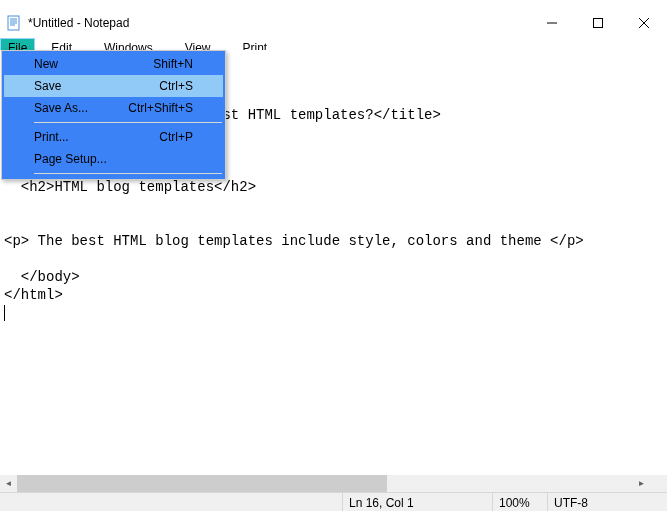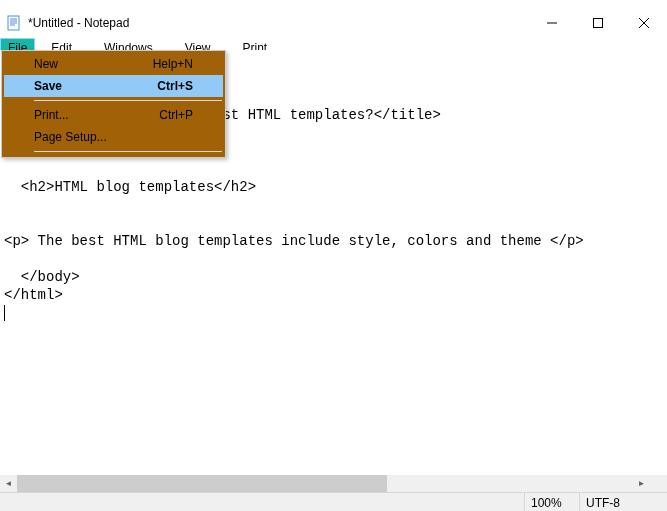--- a/index.html
+++ b/index.html
@@ -75,37 +75,36 @@
     width: 1px;
     height: 16px;
     background: #000;
     vertical-align: text-bottom;
   }
   .dropdown {
     position: absolute;
     top: 50px;
     left: 1px;
     width: 225px;
-    background: #a16207;
+    background: #3b82f6;
     border: 1px solid #cccccc;
     box-shadow: 2px 2px 4px rgba(0,0,0,0.25);
     padding: 2px;
     z-index: 10;
   }
   .dropdown-item {
     height: 22px;
     display: flex;
     align-items: center;
     padding: 0 30px 0 30px;
     font-size: 12px;
     position: relative;
   }
   .dropdown-item.highlight {
     background: #91c9f7;
-    font-weight: bold;
   }
   .dropdown-item .shortcut {
     margin-left: auto;
     padding-left: 20px;
   }
   .dropdown-sep {
     height: 1px;
     background: #d7d7d7;
     margin: 3px 1px 3px 30px;
   }
@@ -202,25 +201,29 @@
 
 &lt;p&gt; The best HTML blog templates include style, colors and theme &lt;/p&gt;
 
   &lt;/body&gt;
 &lt;/html&gt;
 <span class="caret"></span></div>
 
 <div class="dropdown" id="dropdown">
     <div class="dropdown-item">
       <span>New</span>
-      <span class="shortcut">Help+N</span>
+      <span class="shortcut">Shift+N</span>
     </div>
     <div class="dropdown-item highlight">
       <span>Save</span>
       <span class="shortcut">Ctrl+S</span>
+    </div>
+    <div class="dropdown-item">
+      <span>Save As...</span>
+      <span class="shortcut">Ctrl+Shift+S</span>
     </div>
     <div class="dropdown-sep"></div>
     <div class="dropdown-item">
       <span>Print...</span>
       <span class="shortcut">Ctrl+P</span>
     </div>
     <div class="dropdown-item">
       <span>Page Setup...</span>
     </div>
     <div class="dropdown-sep"></div>
@@ -230,15 +233,16 @@
   <div class="sb-btn">◄</div>
   <div class="sb-track">
     <div class="sb-thumb"></div>
   </div>
   <div class="sb-btn">►</div>
 </div>
 <div class="sb-corner"></div>
 
 <div class="statusbar">
   <div class="status-cell status-spacer"></div>
+  <div class="status-cell" style="width:150px">Ln 16, Col 1</div>
   <div class="status-cell" style="width:55px">100%</div>
-  <div class="status-cell" style="width:88px">UTF-8</div>
+  <div class="status-cell" style="width:120px">UTF-8</div>
 </div>
 
 </body></html>

